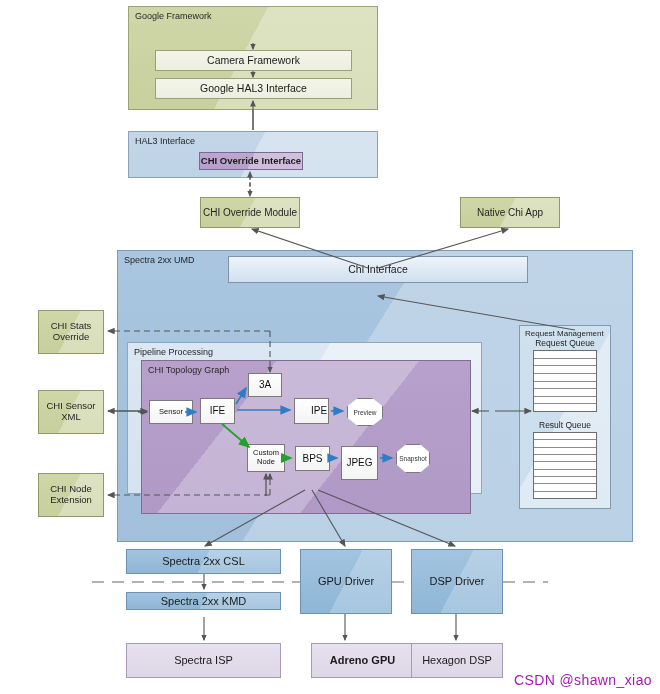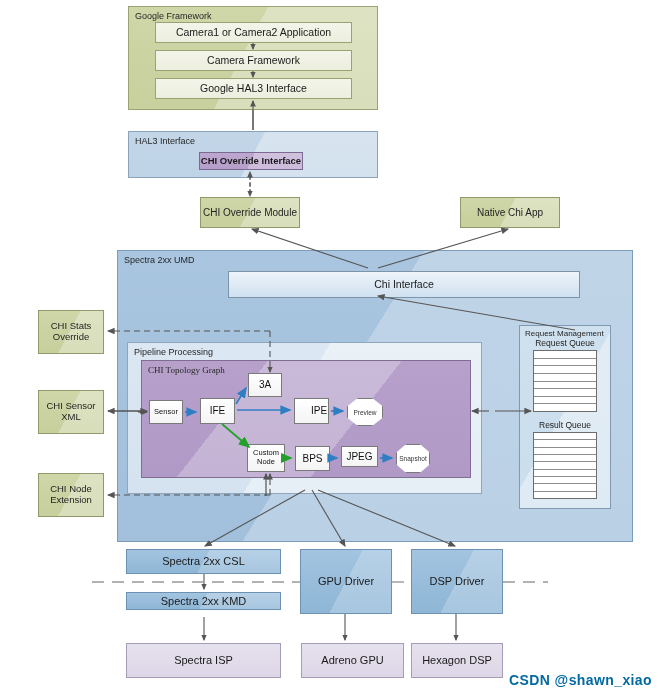--- a/index.html
+++ b/index.html
@@ -152,68 +152,66 @@
   }
   svg.lines{
     position:absolute;left:0;top:0;width:660px;height:694px;
     pointer-events:none;
   }
   .wm{
     position:absolute;
     right:8px;
     bottom:6px;
     font-size:14px;
-    color:#0369a1;
+    color:#a21caf;
     letter-spacing:.4px;
     white-space:nowrap;
-    font-weight:bold;
   }
 </style>
 </head>
 <body>
 
 <div id="stage">
 
   <div class="box group green-group" style="left:128px;top:6px;width:250px;height:104px;">
     <span class="g-title">Google Framework</span>
   </div>
-  <div class="box pale-node" style="left:155px;top:22px;width:197px;height:21px;">Camera1 or Camera2 Application</div>
   <div class="box pale-node" style="left:155px;top:50px;width:197px;height:21px;">Camera Framework</div>
   <div class="box pale-node" style="left:155px;top:78px;width:197px;height:21px;">Google HAL3 Interface</div>
 
   <div class="box group blue-light-group" style="left:128px;top:131px;width:250px;height:47px;">
     <span class="g-title">HAL3 Interface</span>
   </div>
   <div class="box purple-badge" style="left:199px;top:152px;width:104px;height:18px;">CHI Override Interface</div>
 
   <div class="box olive-node" style="left:200px;top:197px;width:100px;height:31px;font-size:10px;">CHI Override Module</div>
   <div class="box olive-node" style="left:460px;top:197px;width:100px;height:31px;font-size:10px;">Native Chi App</div>
 
   <div class="box group umd-group" style="left:117px;top:250px;width:516px;height:292px;">
     <span class="g-title">Spectra 2xx UMD</span>
   </div>
 
-  <div class="box chi-interface" style="left:228px;top:271px;width:352px;height:27px;">Chi Interface</div>
+  <div class="box chi-interface" style="left:228px;top:256px;width:300px;height:27px;">Chi Interface</div>
 
   <div class="box group pipeline-group" style="left:127px;top:342px;width:355px;height:152px;">
     <span class="g-title">Pipeline Processing</span>
   </div>
 
-  <div class="box group topology-group" style="left:141px;top:360px;width:330px;height:118px;font-family:Liberation Serif, serif;">
+  <div class="box group topology-group" style="left:141px;top:360px;width:330px;height:154px;">
     <span class="g-title">CHI Topology Graph</span>
   </div>
 
-  <div class="box white-node small" style="left:149px;top:400px;width:34px;height:24px;">Sensor</div>
+  <div class="box white-node small" style="left:149px;top:400px;width:44px;height:24px;">Sensor</div>
   <div class="box white-node" style="left:200px;top:398px;width:35px;height:26px;">IFE</div>
   <div class="box white-node" style="left:248px;top:373px;width:34px;height:24px;">3A</div>
   <div class="box white-node" style="left:294px;top:398px;width:35px;height:26px;padding-left:15px;">IPE</div>
   <div class="box white-node small" style="left:247px;top:444px;width:38px;height:28px;white-space:pre-line;">Custom
 Node</div>
   <div class="box white-node" style="left:295px;top:446px;width:35px;height:25px;">BPS</div>
-  <div class="box white-node" style="left:341px;top:446px;width:37px;height:21px;">JPEG</div>
+  <div class="box white-node" style="left:341px;top:446px;width:37px;height:34px;">JPEG</div>
 
   <div class="octa" style="left:347px;top:398px;width:36px;height:28px;">Preview</div>
   <div class="octa" style="left:396px;top:444px;width:34px;height:29px;">Snapshot</div>
 
   <div class="box group reqmgmt-group" style="left:519px;top:325px;width:92px;height:184px;">
     <span class="g-title" style="left:5px;top:3px;font-size:8px;">Request Management</span>
   </div>
   <span class="queue-label" style="left:519px;top:338px;width:92px;">Request Queue</span>
   <div class="queue-stack" style="left:533px;top:350px;width:64px;height:62px;">
     <i></i>
@@ -244,21 +242,21 @@
 XML</div>
   <div class="box olive-node" style="left:38px;top:473px;width:66px;height:44px;white-space:pre-line;">CHI Node
 Extension</div>
 
   <div class="box driver-node" style="left:126px;top:549px;width:155px;height:25px;">Spectra 2xx CSL</div>
   <div class="box driver-node" style="left:300px;top:549px;width:92px;height:65px;">GPU Driver</div>
   <div class="box driver-node" style="left:411px;top:549px;width:92px;height:65px;">DSP Driver</div>
   <div class="box driver-node" style="left:126px;top:592px;width:155px;height:18px;">Spectra 2xx KMD</div>
 
   <div class="box hw-node" style="left:126px;top:643px;width:155px;height:35px;">Spectra ISP</div>
-  <div class="box hw-node" style="left:301px;top:643px;width:103px;height:35px;">Adreno GPU</div>
+  <div class="box hw-node" style="left:311px;top:643px;width:103px;height:35px;font-weight:bold;">Adreno GPU</div>
   <div class="box hw-node" style="left:411px;top:643px;width:92px;height:35px;">Hexagon DSP</div>
 
   <svg class="lines" viewBox="0 0 660 694">
     <defs>
       <marker id="ag" markerWidth="7" markerHeight="7" refX="6" refY="3" orient="auto">
         <path d="M0,0 L7,3 L0,6 z" fill="#555"></path>
       </marker>
       <marker id="agb" markerWidth="7" markerHeight="7" refX="6" refY="3" orient="auto">
         <path d="M0,0 L7,3 L0,6 z" fill="#2f7ec4"></path>
       </marker>

